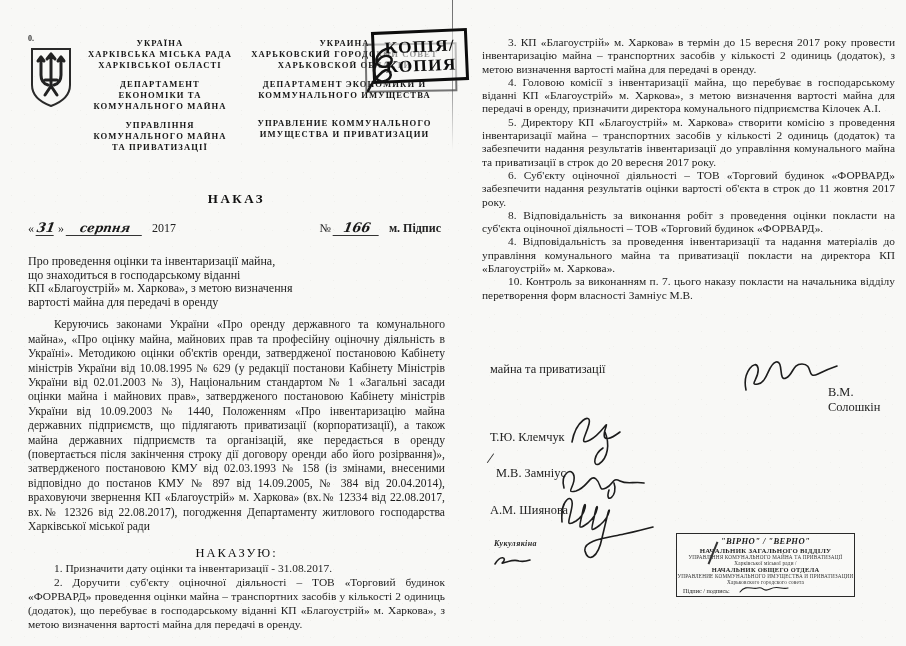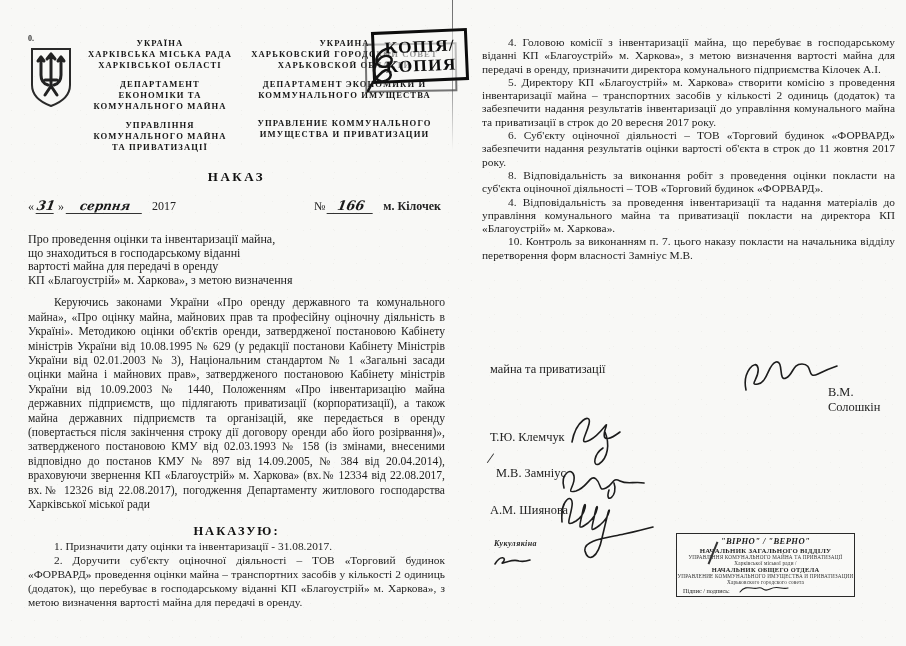--- a/index.html
+++ b/index.html
@@ -19,33 +19,33 @@
 
   
   .page-left{position:absolute;left:28px;top:30px;width:417px;}
   .hdr{display:flex;margin-top:8px;}
   .trident{width:46px;height:64px;margin-top:8px;flex:none;}
   .hcol{text-align:center;font-weight:bold;color:#151515;}
   .hcol-uk{width:168px;font-size:8.6px;letter-spacing:1.1px;line-height:11px;margin-left:2px;}
   .hcol-ru{width:201px;font-size:8.6px;letter-spacing:1.1px;line-height:11px;}
   .hgroup{margin-bottom:8px;font-family:Liberation Serif, serif;}
   .hcol-ru .hgroup.g3{margin-top:17px;}
-  .doc-title{text-align:center;font-weight:bold;font-size:13px;letter-spacing:2.5px;margin-top:8px;color:#111;}
+  .doc-title{text-align:center;font-weight:bold;font-size:13px;letter-spacing:2.5px;margin-top:30px;color:#111;}
   .date-row{display:flex;justify-content:space-between;margin-top:13px;font-size:12px;}
   .hw{font-family:"DejaVu Serif", serif;font-style:italic;font-weight:bold;
       display:inline-block;transform:skewX(-10deg);color:#1a1a1a;}
   .hw-day{border-bottom:1px solid #333;min-width:18px;text-align:center;font-size:13px;}
   .hw-month{border-bottom:1px solid #333;min-width:68px;text-align:center;font-size:12px;padding:0 4px;}
   .hw-num{border-bottom:1px solid #333;min-width:40px;text-align:center;font-size:13px;padding:0 3px;}
   .year{margin-left:6px;}
   .city{font-weight:bold;margin-left:6px;}
   .date-right{margin-right:4px;}
   .subject{margin-top:19px;font-size:12px;line-height:13.6px;}
   .body-par{margin:9px 0 0 0;font-size:11.6px;line-height:14.4px;text-align:justify;text-indent:26px;color:#1e1e1e;}
-  .resolve{text-align:center;font-weight:bold;font-size:12.5px;letter-spacing:2px;margin-top:12px;color:#111;}
+  .resolve{text-align:center;font-weight:normal;font-size:12.5px;letter-spacing:2px;margin-top:12px;color:#111;}
   .item{margin:0;font-size:11.4px;line-height:14px;text-align:justify;text-indent:26px;color:#1e1e1e;}
   .page-left .item:first-of-type{margin-top:10px;}
 
   
   .page-right{position:absolute;left:482px;top:0;width:413px;height:646px;}
   .items{padding-top:36px;}
   .items .item{font-size:11.4px;line-height:13.3px;}
   .sig-title{position:absolute;left:8px;top:362px;font-size:12.4px;line-height:15.5px;}
   .sig-head-name{position:absolute;left:346px;top:385px;font-size:12.4px;}
   .sig-label{position:absolute;font-size:12.4px;}
@@ -140,41 +140,42 @@
       <div class="date-left">
         <span>«</span>
         <span class="hw hw-day">31</span>
         <span>»</span>
         <span class="hw hw-month">серпня</span>
         <span class="year">2017</span>
       </div>
       <div class="date-right">
         <span>№</span>
         <span class="hw hw-num">166</span>
-        <span class="city">м. Кілочек</span>
+        <span class="city">м. Підпис</span>
       </div>
     </div>
 
     <div class="subject">
       <div>Про проведення оцінки та інвентаризації майна,</div>
       <div>що знаходиться в господарському віданні</div>
+      <div>КП «Благоустрій» м. Харкова», з метою визначення</div>
       <div>вартості майна для передачі в оренду</div>
-      <div>КП «Благоустрій» м. Харкова», з метою визначення</div>
     </div>
 
     <p class="body-par">Керуючись законами України «Про оренду державного та комунального майна», «Про оцінку майна, майнових прав та професійну оціночну діяльність в Україні». Методикою оцінки об'єктів оренди, затвердженої постановою Кабінету міністрів України від 10.08.1995 № 629 (у редакції постанови Кабінету Міністрів України від 02.01.2003 № 3), Національним стандартом № 1 «Загальні засади оцінки майна і майнових прав», затвердженого постановою Кабінету міністрів України від 10.09.2003 № 1440, Положенням «Про інвентаризацію майна державних підприємств, що підлягають приватизації (корпоратизації), а також майна державних підприємств та організацій, яке передається в оренду (повертається після закінчення строку дії договору оренди або його розірвання)», затвердженого постановою КМУ від 02.03.1993 № 158 (із змінами, внесеними відповідно до постанов КМУ № 897 від 14.09.2005, № 384 від 20.04.2014), враховуючи звернення КП «Благоустрій» м. Харкова» (вх.№ 12334 від 22.08.2017, вх.№ 12326 від 22.08.2017), погодження Департаменту житлового господарства Харківської міської ради</p>
 
     <div class="resolve">НАКАЗУЮ:</div>
 
     <p class="item">1. Призначити дату оцінки та інвентаризації - 31.08.2017.</p>
     <p class="item">2. Доручити суб'єкту оціночної діяльності – ТОВ «Торговий будинок «ФОРВАРД» проведення оцінки майна – транспортних засобів у кількості 2 одиниць (додаток), що перебуває в господарському віданні КП «Благоустрій» м. Харкова», з метою визначення вартості майна для передачі в оренду.</p>
   </div>
 
   <div class="page-right">
     <div class="items">
+      <p class="item">3. КП «Благоустрій» м. Харкова» в термін до 15 вересня 2017 року провести інвентаризацію майна – транспортних засобів у кількості 2 одиниць (додаток), з метою визначення вартості майна для передачі в оренду.</p>
       <p class="item">4. Головою комісії з інвентаризації майна, що перебуває в господарському віданні КП «Благоустрій» м. Харкова», з метою визначення вартості майна для передачі в оренду, призначити директора комунального підприємства Кілочек А.І.</p>
       <p class="item">5. Директору КП «Благоустрій» м. Харкова» створити комісію з проведення інвентаризації майна – транспортних засобів у кількості 2 одиниць (додаток) та забезпечити надання результатів інвентаризації до управління комунального майна та приватизації в строк до 20 вересня 2017 року.</p>
       <p class="item">6. Суб'єкту оціночної діяльності – ТОВ «Торговий будинок «ФОРВАРД» забезпечити надання результатів оцінки вартості об'єкта в строк до 11 жовтня 2017 року.</p>
       <p class="item">8. Відповідальність за виконання робіт з проведення оцінки покласти на суб'єкта оціночної діяльності – ТОВ «Торговий будинок «ФОРВАРД».</p>
       <p class="item">4. Відповідальність за проведення інвентаризації та надання матеріалів до управління комунального майна та приватизації покласти на директора КП «Благоустрій» м. Харкова».</p>
       <p class="item">10. Контроль за виконанням п. 7. цього наказу покласти на начальника відділу перетворення форм власності Замніус М.В.</p>
     </div>
 
     <div class="sig-title">
       <div>майна та приватизації</div>

